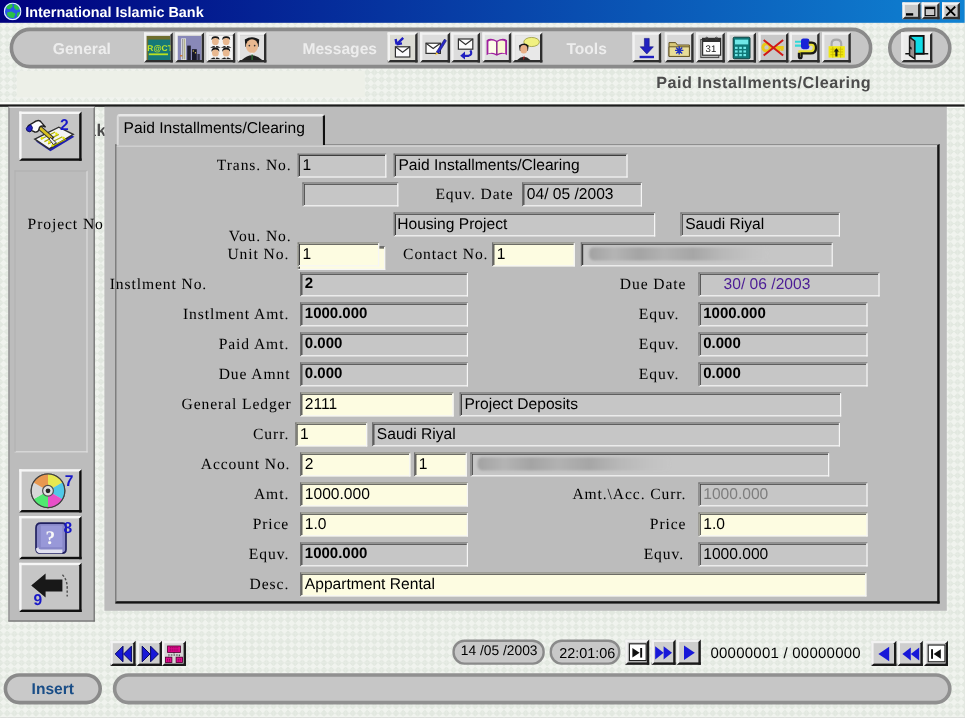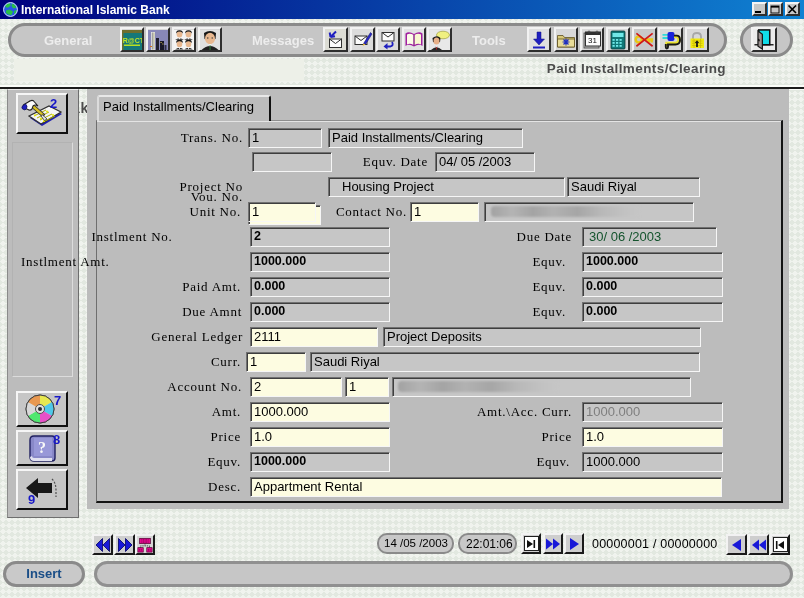--- a/index.html
+++ b/index.html
@@ -277,27 +277,27 @@
   </div>
 <div style="position:absolute;left:87px;top:89px;width:702px;height:420px;background:#bcbcbc;"></div>
 <div style="position:absolute;left:96px;top:120px;width:687px;height:383px;background:#bcbcbc;box-sizing:border-box;border-top:1px solid #8e8e8e;border-left:1px solid #6e6e6e;border-right:2px solid #141414;border-bottom:2px solid #141414;box-shadow:inset 0 1px 0 #e4e4e4;"></div>
 <div style="position:absolute;left:97px;top:95px;width:174px;height:26px;background:#bcbcbc;box-sizing:border-box;border-top:2px solid #e8e8e8;border-left:2px solid #dcdcdc;border-right:2px solid #101010;border-radius:3px 3px 0 0;"></div>
 <div style="position:absolute;left:103px;top:99px;font:13px 'Liberation Sans';color:#000;">Paid Installments/Clearing</div>
 <div style="position:absolute;left:248px;top:128px;width:74px;height:20px;background:#c6c6c6;box-sizing:border-box;border:1px solid;border-color:#717171 #f6f6f6 #f6f6f6 #717171;box-shadow:inset 1px 1px 0 #3e3e3e;font:normal 13px 'Liberation Sans',sans-serif;color:#000;line-height:17px;padding-left:3px;overflow:hidden;white-space:nowrap;">1</div>
 <div style="position:absolute;left:328px;top:128px;width:195px;height:20px;background:#c6c6c6;box-sizing:border-box;border:1px solid;border-color:#717171 #f6f6f6 #f6f6f6 #717171;box-shadow:inset 1px 1px 0 #3e3e3e;font:normal 13px 'Liberation Sans',sans-serif;color:#000;line-height:17px;padding-left:3px;overflow:hidden;white-space:nowrap;">Paid Installments/Clearing</div>
 <div style="position:absolute;left:252px;top:152px;width:80px;height:20px;background:#c6c6c6;box-sizing:border-box;border:1px solid;border-color:#717171 #f6f6f6 #f6f6f6 #717171;box-shadow:inset 1px 1px 0 #3e3e3e;font:normal 13px 'Liberation Sans',sans-serif;color:#000;line-height:17px;padding-left:3px;overflow:hidden;white-space:nowrap;"></div>
 <div style="position:absolute;left:435px;top:152px;width:100px;height:20px;background:#c6c6c6;box-sizing:border-box;border:1px solid;border-color:#717171 #f6f6f6 #f6f6f6 #717171;box-shadow:inset 1px 1px 0 #3e3e3e;font:normal 13px 'Liberation Sans',sans-serif;color:#000;line-height:17px;padding-left:3px;overflow:hidden;white-space:nowrap;">04/ 05 /2003</div>
 <div style="position:absolute;left:248px;top:177px;width:73px;height:20px;background:#fdfce1;box-sizing:border-box;border:1px solid;border-color:#717171 #f6f6f6 #f6f6f6 #717171;box-shadow:inset 1px 1px 0 #3e3e3e;font:normal 13px 'Liberation Sans',sans-serif;color:#000;line-height:17px;padding-left:3px;overflow:hidden;white-space:nowrap;margin-top:28px;">10</div>
-<div style="position:absolute;left:328px;top:177px;width:237px;height:20px;background:#c6c6c6;box-sizing:border-box;border:1px solid;border-color:#717171 #f6f6f6 #f6f6f6 #717171;box-shadow:inset 1px 1px 0 #3e3e3e;font:normal 13px 'Liberation Sans',sans-serif;color:#000;line-height:17px;padding-left:13px;overflow:hidden;white-space:nowrap;">Housing Project</div>
+<div style="position:absolute;left:328px;top:177px;width:218px;height:20px;background:#c6c6c6;box-sizing:border-box;border:1px solid;border-color:#717171 #f6f6f6 #f6f6f6 #717171;box-shadow:inset 1px 1px 0 #3e3e3e;font:normal 13px 'Liberation Sans',sans-serif;color:#000;line-height:17px;padding-left:2px;overflow:hidden;white-space:nowrap;">Housing Project</div>
 <div style="position:absolute;left:567px;top:177px;width:133px;height:20px;background:#c6c6c6;box-sizing:border-box;border:1px solid;border-color:#717171 #f6f6f6 #f6f6f6 #717171;box-shadow:inset 1px 1px 0 #3e3e3e;font:normal 13px 'Liberation Sans',sans-serif;color:#000;line-height:17px;padding-left:3px;overflow:hidden;white-space:nowrap;">Saudi Riyal</div>
 <div style="position:absolute;left:248px;top:202px;width:68px;height:20px;background:#fdfce1;box-sizing:border-box;border:1px solid;border-color:#717171 #f6f6f6 #f6f6f6 #717171;box-shadow:inset 1px 1px 0 #3e3e3e;font:normal 13px 'Liberation Sans',sans-serif;color:#000;line-height:17px;padding-left:3px;overflow:hidden;white-space:nowrap;">1</div>
 <div style="position:absolute;left:410px;top:202px;width:69px;height:20px;background:#fdfce1;box-sizing:border-box;border:1px solid;border-color:#717171 #f6f6f6 #f6f6f6 #717171;box-shadow:inset 1px 1px 0 #3e3e3e;font:normal 13px 'Liberation Sans',sans-serif;color:#000;line-height:17px;padding-left:3px;overflow:hidden;white-space:nowrap;">1</div>
 <div style="position:absolute;left:484px;top:202px;width:210px;height:20px;background:#c6c6c6;box-sizing:border-box;border:1px solid;border-color:#717171 #f6f6f6 #f6f6f6 #717171;box-shadow:inset 1px 1px 0 #3e3e3e;font:normal 13px 'Liberation Sans',sans-serif;color:#000;line-height:17px;padding-left:3px;overflow:hidden;white-space:nowrap;"></div>
 <div style="position:absolute;left:250px;top:227px;width:140px;height:20px;background:#c6c6c6;box-sizing:border-box;border:1px solid;border-color:#717171 #f6f6f6 #f6f6f6 #717171;box-shadow:inset 1px 1px 0 #3e3e3e;font:bold 12.5px 'Liberation Sans',sans-serif;color:#000;line-height:17px;padding-left:3px;overflow:hidden;white-space:nowrap;">2</div>
-<div style="position:absolute;left:582px;top:227px;width:135px;height:20px;background:#c6c6c6;box-sizing:border-box;border:1px solid;border-color:#717171 #f6f6f6 #f6f6f6 #717171;box-shadow:inset 1px 1px 0 #3e3e3e;font:normal 13px 'Liberation Sans',sans-serif;color:#14532d;line-height:17px;padding-left:6px;overflow:hidden;white-space:nowrap;">30/ 06 /2003</div>
+<div style="position:absolute;left:582px;top:227px;width:151px;height:20px;background:#c6c6c6;box-sizing:border-box;border:1px solid;border-color:#717171 #f6f6f6 #f6f6f6 #717171;box-shadow:inset 1px 1px 0 #3e3e3e;font:normal 13px 'Liberation Sans',sans-serif;color:#4c1d95;line-height:17px;padding-left:20px;overflow:hidden;white-space:nowrap;">30/ 06 /2003</div>
 <div style="position:absolute;left:250px;top:252px;width:140px;height:20px;background:#c6c6c6;box-sizing:border-box;border:1px solid;border-color:#717171 #f6f6f6 #f6f6f6 #717171;box-shadow:inset 1px 1px 0 #3e3e3e;font:bold 12.5px 'Liberation Sans',sans-serif;color:#000;line-height:17px;padding-left:3px;overflow:hidden;white-space:nowrap;">1000.000</div>
 <div style="position:absolute;left:582px;top:252px;width:141px;height:20px;background:#c6c6c6;box-sizing:border-box;border:1px solid;border-color:#717171 #f6f6f6 #f6f6f6 #717171;box-shadow:inset 1px 1px 0 #3e3e3e;font:bold 12.5px 'Liberation Sans',sans-serif;color:#000;line-height:17px;padding-left:3px;overflow:hidden;white-space:nowrap;">1000.000</div>
 <div style="position:absolute;left:250px;top:277px;width:140px;height:20px;background:#c6c6c6;box-sizing:border-box;border:1px solid;border-color:#717171 #f6f6f6 #f6f6f6 #717171;box-shadow:inset 1px 1px 0 #3e3e3e;font:bold 12.5px 'Liberation Sans',sans-serif;color:#000;line-height:17px;padding-left:3px;overflow:hidden;white-space:nowrap;">0.000</div>
 <div style="position:absolute;left:582px;top:277px;width:141px;height:20px;background:#c6c6c6;box-sizing:border-box;border:1px solid;border-color:#717171 #f6f6f6 #f6f6f6 #717171;box-shadow:inset 1px 1px 0 #3e3e3e;font:bold 12.5px 'Liberation Sans',sans-serif;color:#000;line-height:17px;padding-left:3px;overflow:hidden;white-space:nowrap;">0.000</div>
 <div style="position:absolute;left:250px;top:302px;width:140px;height:20px;background:#c6c6c6;box-sizing:border-box;border:1px solid;border-color:#717171 #f6f6f6 #f6f6f6 #717171;box-shadow:inset 1px 1px 0 #3e3e3e;font:bold 12.5px 'Liberation Sans',sans-serif;color:#000;line-height:17px;padding-left:3px;overflow:hidden;white-space:nowrap;">0.000</div>
 <div style="position:absolute;left:582px;top:302px;width:141px;height:20px;background:#c6c6c6;box-sizing:border-box;border:1px solid;border-color:#717171 #f6f6f6 #f6f6f6 #717171;box-shadow:inset 1px 1px 0 #3e3e3e;font:bold 12.5px 'Liberation Sans',sans-serif;color:#000;line-height:17px;padding-left:3px;overflow:hidden;white-space:nowrap;">0.000</div>
 <div style="position:absolute;left:250px;top:327px;width:128px;height:20px;background:#fdfce1;box-sizing:border-box;border:1px solid;border-color:#717171 #f6f6f6 #f6f6f6 #717171;box-shadow:inset 1px 1px 0 #3e3e3e;font:normal 13px 'Liberation Sans',sans-serif;color:#000;line-height:17px;padding-left:3px;overflow:hidden;white-space:nowrap;">2111</div>
 <div style="position:absolute;left:383px;top:327px;width:318px;height:20px;background:#c6c6c6;box-sizing:border-box;border:1px solid;border-color:#717171 #f6f6f6 #f6f6f6 #717171;box-shadow:inset 1px 1px 0 #3e3e3e;font:normal 13px 'Liberation Sans',sans-serif;color:#000;line-height:17px;padding-left:3px;overflow:hidden;white-space:nowrap;">Project Deposits</div>
 <div style="position:absolute;left:246px;top:352px;width:60px;height:20px;background:#fdfce1;box-sizing:border-box;border:1px solid;border-color:#717171 #f6f6f6 #f6f6f6 #717171;box-shadow:inset 1px 1px 0 #3e3e3e;font:normal 13px 'Liberation Sans',sans-serif;color:#000;line-height:17px;padding-left:3px;overflow:hidden;white-space:nowrap;">1</div>
 <div style="position:absolute;left:310px;top:352px;width:390px;height:20px;background:#c6c6c6;box-sizing:border-box;border:1px solid;border-color:#717171 #f6f6f6 #f6f6f6 #717171;box-shadow:inset 1px 1px 0 #3e3e3e;font:normal 13px 'Liberation Sans',sans-serif;color:#000;line-height:17px;padding-left:3px;overflow:hidden;white-space:nowrap;">Saudi Riyal</div>
@@ -308,24 +308,24 @@
 <div style="position:absolute;left:582px;top:402px;width:141px;height:20px;background:#c6c6c6;box-sizing:border-box;border:1px solid;border-color:#717171 #f6f6f6 #f6f6f6 #717171;box-shadow:inset 1px 1px 0 #3e3e3e;font:normal 13px 'Liberation Sans',sans-serif;color:#7e7e7e;line-height:17px;padding-left:3px;overflow:hidden;white-space:nowrap;">1000.000</div>
 <div style="position:absolute;left:250px;top:427px;width:140px;height:20px;background:#fdfce1;box-sizing:border-box;border:1px solid;border-color:#717171 #f6f6f6 #f6f6f6 #717171;box-shadow:inset 1px 1px 0 #3e3e3e;font:normal 13px 'Liberation Sans',sans-serif;color:#000;line-height:17px;padding-left:3px;overflow:hidden;white-space:nowrap;">1.0</div>
 <div style="position:absolute;left:582px;top:427px;width:141px;height:20px;background:#fdfce1;box-sizing:border-box;border:1px solid;border-color:#717171 #f6f6f6 #f6f6f6 #717171;box-shadow:inset 1px 1px 0 #3e3e3e;font:normal 13px 'Liberation Sans',sans-serif;color:#000;line-height:17px;padding-left:3px;overflow:hidden;white-space:nowrap;">1.0</div>
 <div style="position:absolute;left:250px;top:452px;width:140px;height:20px;background:#c6c6c6;box-sizing:border-box;border:1px solid;border-color:#717171 #f6f6f6 #f6f6f6 #717171;box-shadow:inset 1px 1px 0 #3e3e3e;font:bold 12.5px 'Liberation Sans',sans-serif;color:#000;line-height:17px;padding-left:3px;overflow:hidden;white-space:nowrap;">1000.000</div>
 <div style="position:absolute;left:582px;top:452px;width:141px;height:20px;background:#c6c6c6;box-sizing:border-box;border:1px solid;border-color:#717171 #f6f6f6 #f6f6f6 #717171;box-shadow:inset 1px 1px 0 #3e3e3e;font:normal 13px 'Liberation Sans',sans-serif;color:#000;line-height:17px;padding-left:3px;overflow:hidden;white-space:nowrap;">1000.000</div>
 <div style="position:absolute;left:250px;top:477px;width:472px;height:20px;background:#fdfce1;box-sizing:border-box;border:1px solid;border-color:#717171 #f6f6f6 #f6f6f6 #717171;box-shadow:inset 1px 1px 0 #3e3e3e;font:normal 13px 'Liberation Sans',sans-serif;color:#000;line-height:17px;padding-left:3px;overflow:hidden;white-space:nowrap;">Appartment Rental</div>
 <div style="position:absolute;left:491px;top:206px;width:149px;height:11px;background:linear-gradient(90deg,#a2a2a2 0%,#b4b4b4 14%,#a4a4a4 28%,#b2b2b2 42%,#a6a6a6 58%,#b8b8b8 74%,#c2c2c2 90%,#c6c6c6 100%);filter:blur(1px);border-radius:4px;"></div>
 <div style="position:absolute;left:398px;top:381px;width:160px;height:11px;background:linear-gradient(90deg,#a2a2a2 0%,#b4b4b4 14%,#a4a4a4 28%,#b2b2b2 42%,#a6a6a6 58%,#b8b8b8 74%,#c2c2c2 90%,#c6c6c6 100%);filter:blur(1px);border-radius:4px;"></div>
 <div style="position:absolute;left:23px;top:130px;width:220px;text-align:right;font:13px 'Liberation Serif',serif;color:#000;white-space:nowrap;letter-spacing:0.75px;">Trans. No.</div>
 <div style="position:absolute;left:23px;top:154px;width:220px;text-align:right;font:13px 'Liberation Serif',serif;color:#000;white-space:nowrap;letter-spacing:0.75px;margin-top:35px;">Vou. No.</div>
-<div style="position:absolute;left:23px;top:179px;width:220px;text-align:right;font:13px 'Liberation Serif',serif;color:#000;white-space:nowrap;letter-spacing:0.75px;">Project No</div>
+<div style="position:absolute;left:23px;top:179px;width:220px;text-align:left;font:13px 'Liberation Serif',serif;color:#000;white-space:nowrap;letter-spacing:0.75px;">Project No</div>
 <div style="position:absolute;left:21px;top:204px;width:220px;text-align:right;font:13px 'Liberation Serif',serif;color:#000;white-space:nowrap;letter-spacing:0.75px;">Unit No.</div>
 <div style="position:absolute;left:22px;top:229px;width:220px;text-align:center;font:13px 'Liberation Serif',serif;color:#000;white-space:nowrap;letter-spacing:0.75px;">Instlment No.</div>
-<div style="position:absolute;left:21px;top:254px;width:220px;text-align:left;font:13px 'Liberation Serif',serif;color:#000;white-space:nowrap;letter-spacing:0.75px;">Instlment Amt.</div>
+<div style="position:absolute;left:21px;top:254px;width:220px;text-align:right;font:13px 'Liberation Serif',serif;color:#000;white-space:nowrap;letter-spacing:0.75px;">Instlment Amt.</div>
 <div style="position:absolute;left:21px;top:279px;width:220px;text-align:right;font:13px 'Liberation Serif',serif;color:#000;white-space:nowrap;letter-spacing:0.75px;">Paid Amt.</div>
 <div style="position:absolute;left:22px;top:304px;width:220px;text-align:right;font:13px 'Liberation Serif',serif;color:#000;white-space:nowrap;letter-spacing:0.75px;">Due Amnt</div>
 <div style="position:absolute;left:23px;top:329px;width:220px;text-align:right;font:13px 'Liberation Serif',serif;color:#000;white-space:nowrap;letter-spacing:0.75px;">General Ledger</div>
 <div style="position:absolute;left:21px;top:354px;width:220px;text-align:right;font:13px 'Liberation Serif',serif;color:#000;white-space:nowrap;letter-spacing:0.75px;">Curr.</div>
 <div style="position:absolute;left:22px;top:379px;width:220px;text-align:right;font:13px 'Liberation Serif',serif;color:#000;white-space:nowrap;letter-spacing:0.75px;">Account No.</div>
 <div style="position:absolute;left:21px;top:404px;width:220px;text-align:right;font:13px 'Liberation Serif',serif;color:#000;white-space:nowrap;letter-spacing:0.75px;">Amt.</div>
 <div style="position:absolute;left:21px;top:429px;width:220px;text-align:right;font:13px 'Liberation Serif',serif;color:#000;white-space:nowrap;letter-spacing:0.75px;">Price</div>
 <div style="position:absolute;left:21px;top:454px;width:220px;text-align:right;font:13px 'Liberation Serif',serif;color:#000;white-space:nowrap;letter-spacing:0.75px;">Equv.</div>
 <div style="position:absolute;left:21px;top:479px;width:220px;text-align:right;font:13px 'Liberation Serif',serif;color:#000;white-space:nowrap;letter-spacing:0.75px;">Desc.</div>
 <div style="position:absolute;left:208px;top:154px;width:220px;text-align:right;font:13px 'Liberation Serif',serif;color:#000;white-space:nowrap;letter-spacing:0.75px;">Equv. Date</div>

